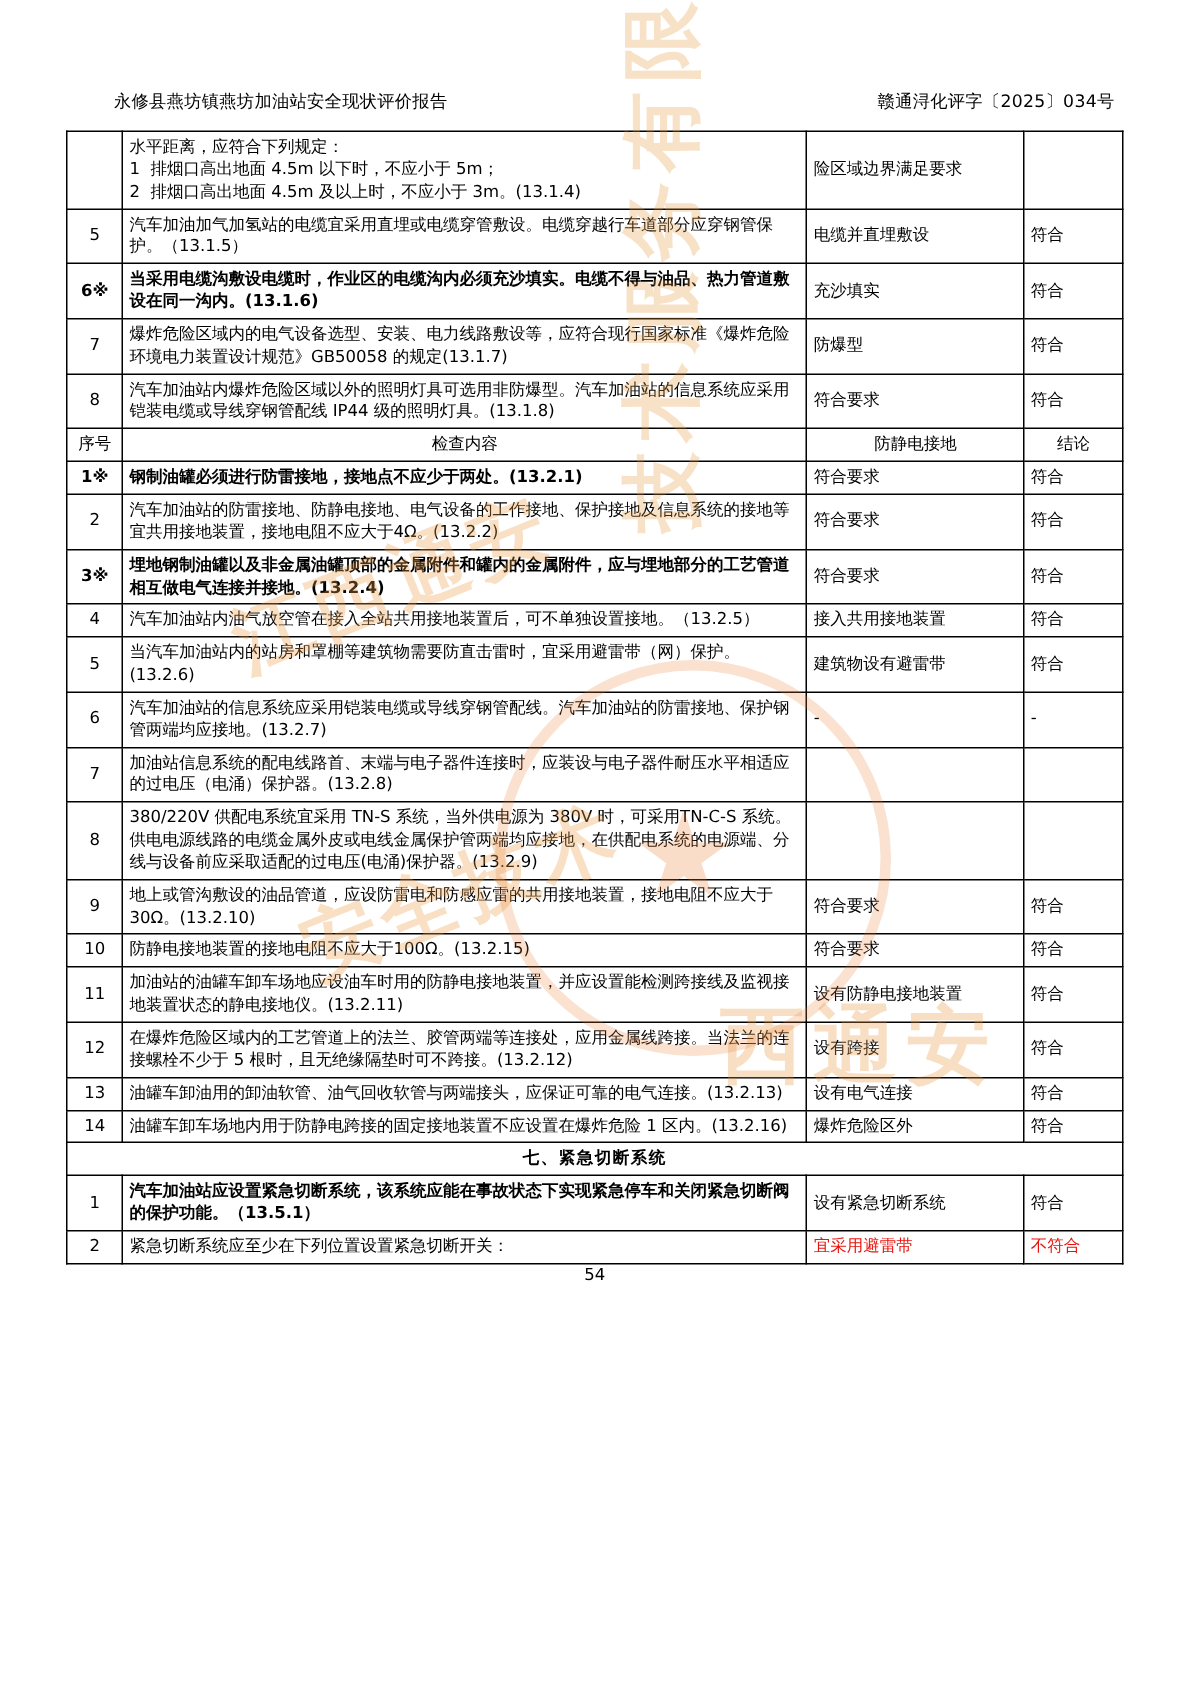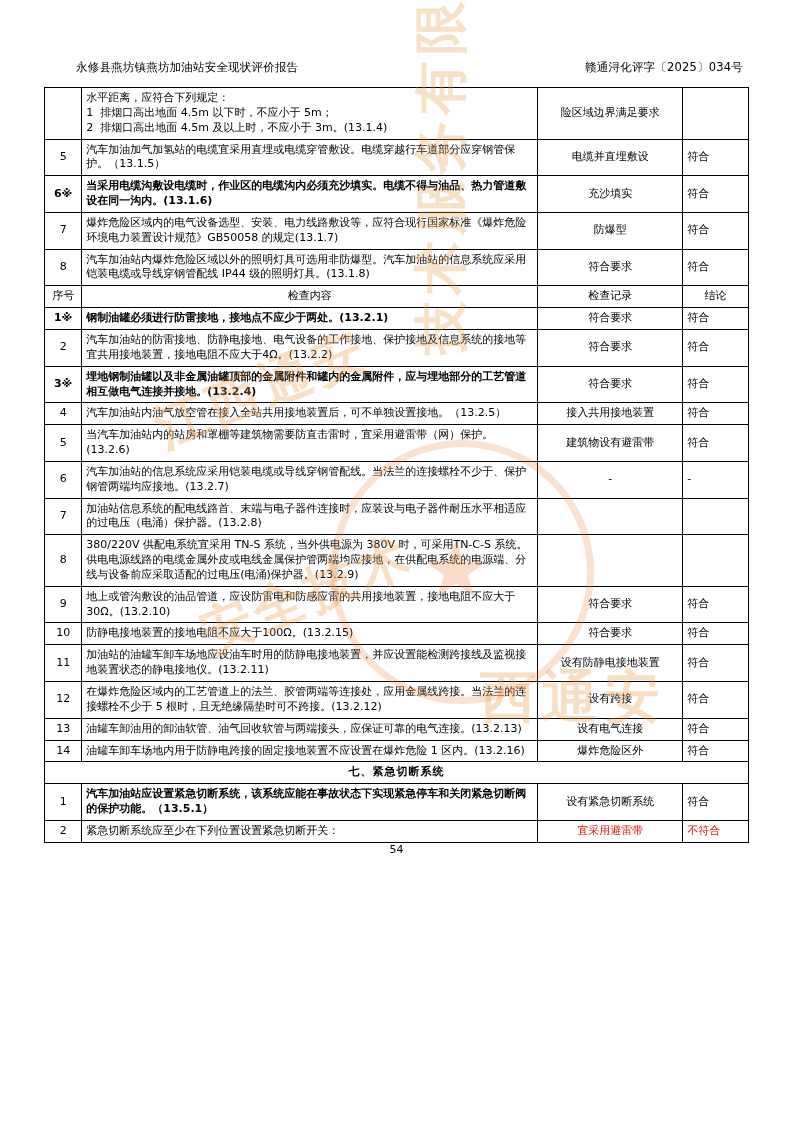--- a/index.html
+++ b/index.html
@@ -41,21 +41,21 @@
     line-height: 1.35;
     color: #000;
   }
   table.main td {
     border: 1px solid #000;
     padding: 3px 4px;
     vertical-align: middle;
   }
   .c-no { width: 34px; text-align: center; }
   .c-content { width: 416px; text-align: left; }
-  .c-record { width: 132px; text-align: center; }
+  .c-record { width: 132px; text-align: left; }
   .c-result { width: 60px; text-align: left; }
 
   .bold { font-weight: bold; }
   .sec-title {
     text-align: center;
     font-weight: bold;
     letter-spacing: 1px;
     padding: 4px 0;
   }
   .colhead { text-align: center; font-weight: normal; }
@@ -196,21 +196,21 @@
         <td class="c-no">8</td>
         <td class="c-content">汽车加油站内爆炸危险区域以外的照明灯具可选用非防爆型。汽车加油站的信息系统应采用铠装电缆或导线穿钢管配线 IP44 级的照明灯具。(13.1.8)</td>
         <td class="c-record">符合要求</td>
         <td class="c-result">符合</td>
       </tr>
 
 
       <tr>
         <td class="c-no colhead">序号</td>
         <td class="c-content colhead">检查内容</td>
-        <td class="c-record colhead">检查记录</td>
+        <td class="c-record colhead">防静电接地</td>
         <td class="c-result colhead">结论</td>
       </tr>
 
       <tr>
         <td class="c-no bold">1※</td>
         <td class="c-content bold">钢制油罐必须进行防雷接地，接地点不应少于两处。(13.2.1)</td>
         <td class="c-record">符合要求</td>
         <td class="c-result">符合</td>
       </tr>
       <tr>
@@ -232,21 +232,21 @@
         <td class="c-result">符合</td>
       </tr>
       <tr>
         <td class="c-no">5</td>
         <td class="c-content">当汽车加油站内的站房和罩棚等建筑物需要防直击雷时，宜采用避雷带（网）保护。(13.2.6)</td>
         <td class="c-record">建筑物设有避雷带</td>
         <td class="c-result">符合</td>
       </tr>
       <tr>
         <td class="c-no">6</td>
-        <td class="c-content">汽车加油站的信息系统应采用铠装电缆或导线穿钢管配线。当法兰的连接螺栓不少于、保护钢管两端均应接地。(13.2.7)</td>
+        <td class="c-content">汽车加油站的信息系统应采用铠装电缆或导线穿钢管配线。汽车加油站的防雷接地、保护钢管两端均应接地。(13.2.7)</td>
         <td class="c-record">-</td>
         <td class="c-result">-</td>
       </tr>
       <tr>
         <td class="c-no">7</td>
         <td class="c-content">加油站信息系统的配电线路首、末端与电子器件连接时，应装设与电子器件耐压水平相适应的过电压（电涌）保护器。(13.2.8)</td>
         <td class="c-record"></td>
         <td class="c-result"></td>
       </tr>
       <tr>

